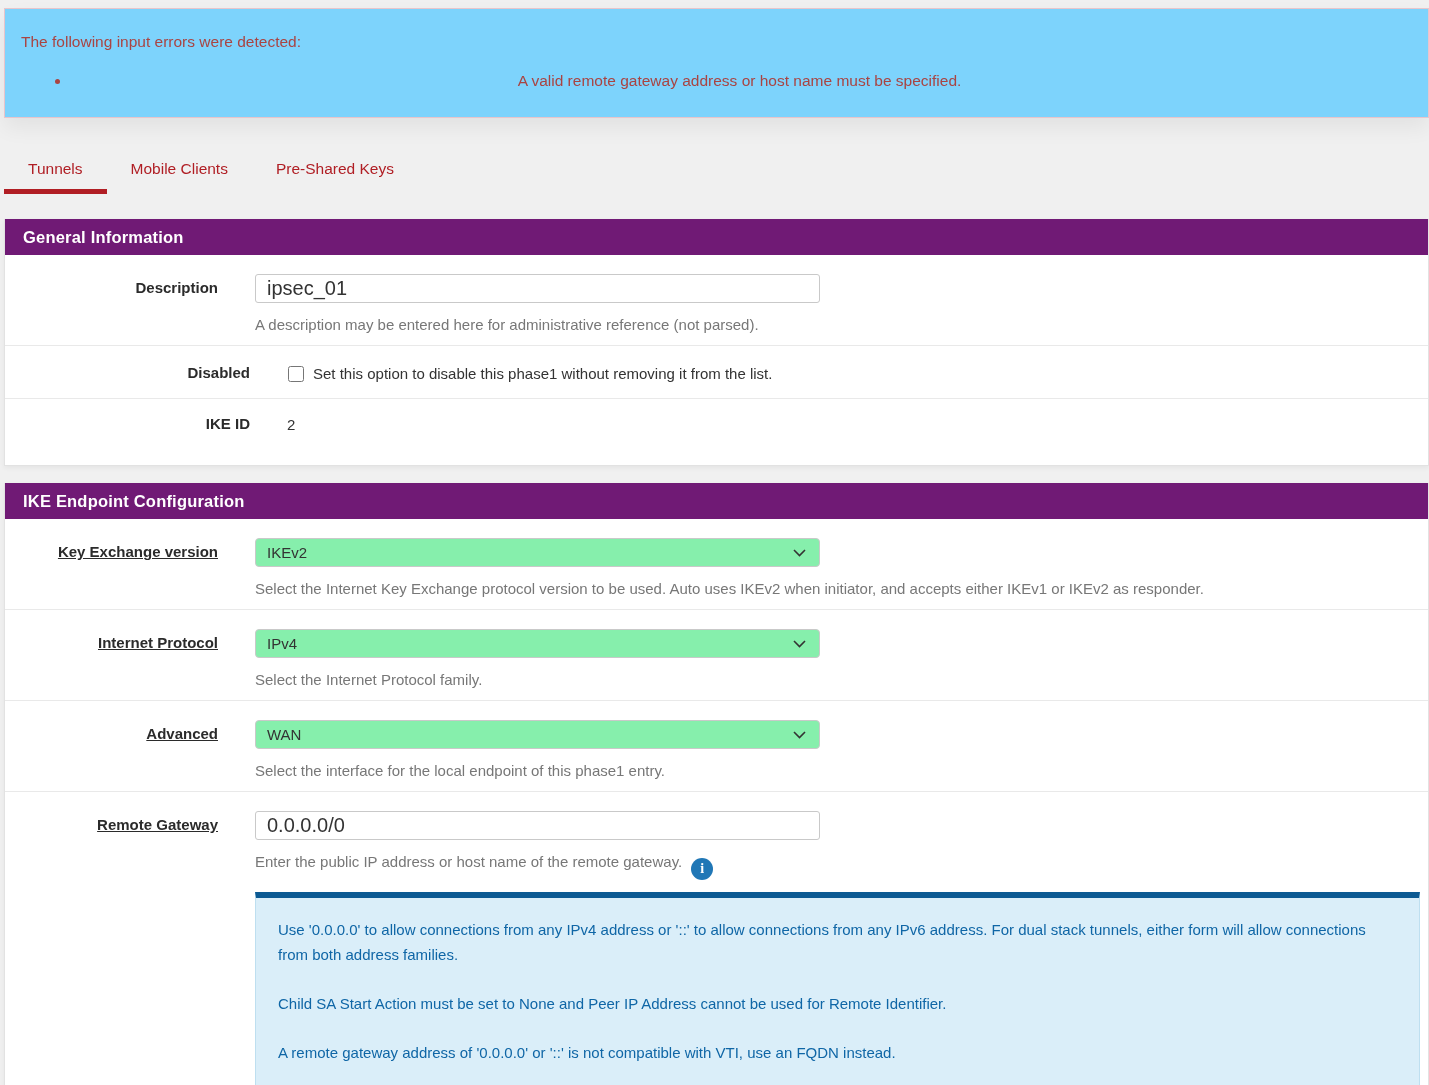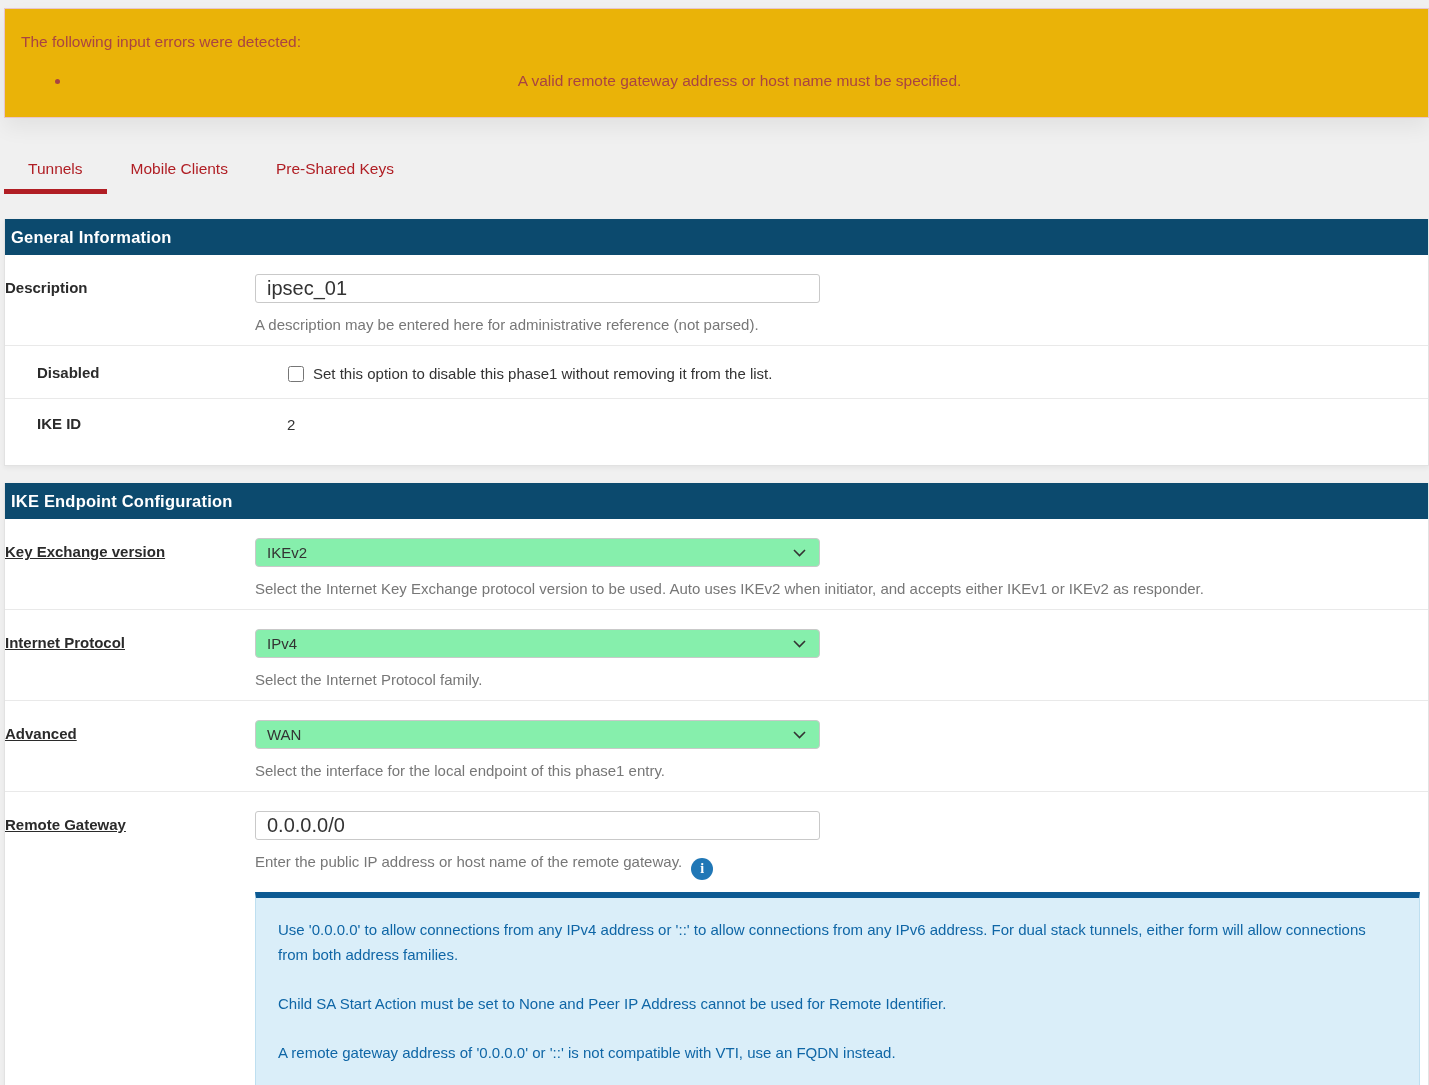--- a/index.html
+++ b/index.html
@@ -8,21 +8,21 @@
     width: 1429px; height: 1085px;
     background: #f0f0f0;
     font-family: "Liberation Sans", "DejaVu Sans", sans-serif;
     color: #333;
     overflow: hidden;
   }
 
   
   .alert-danger {
     margin: 8px 0 0 4px;
-    background: #eab308;
+    background: #7dd3fc;
     border: 1px solid #e8c5cb;
     color: #a94442;
     padding: 24px 20px 27px 16px;
     font-size: 15.5px;
     box-shadow: 0 10px 20px rgba(0,0,0,0.06);
   }
   .alert-danger ul { margin: 21px 0 0 0; padding-left: 50px; }
   .alert-danger li { margin: 0; text-align: center; }
 
   
@@ -39,40 +39,40 @@
   
   .panel {
     background: #fff;
     margin: 25px 0 0 4px;
     border: 1px solid #e2e2e2;
     border-top: none;
     box-shadow: 0 2px 5px rgba(0,0,0,0.05);
   }
   .panel.second { margin-top: 17px; }
   .panel-header {
-    background: #0c4a6e;
+    background: #701a75;
     color: #fff;
     font-weight: 700;
     font-size: 16.5px;
     height: 36px;
     line-height: 36px;
-    padding-left: 6px;
+    padding-left: 18px;
     letter-spacing: 0.2px;
   }
 
   .row { display: flex; border-bottom: 1px solid #e9e9e9; padding: 19px 0 12px 0; }
   .row:last-child { border-bottom: none; }
   .row.compact { padding: 17px 0 16px 0; }
   .row.value-row { padding: 15px 0 32px 0; }
   .row.last-row { padding-bottom: 26px; }
 
   .label-col {
     width: 213px;
     flex-shrink: 0;
-    text-align: left;
+    text-align: right;
     font-weight: 700;
     font-size: 15px;
     color: #2b2b2b;
     padding-top: 5px;
   }
   .row.compact .label-col, .row.value-row .label-col { padding-top: 1px; margin-left: 32px; }
   .label-col.underlined span { text-decoration: underline; }
   .content-col { margin-left: 37px; flex: 1; min-width: 0; }
 
   .text-input {

